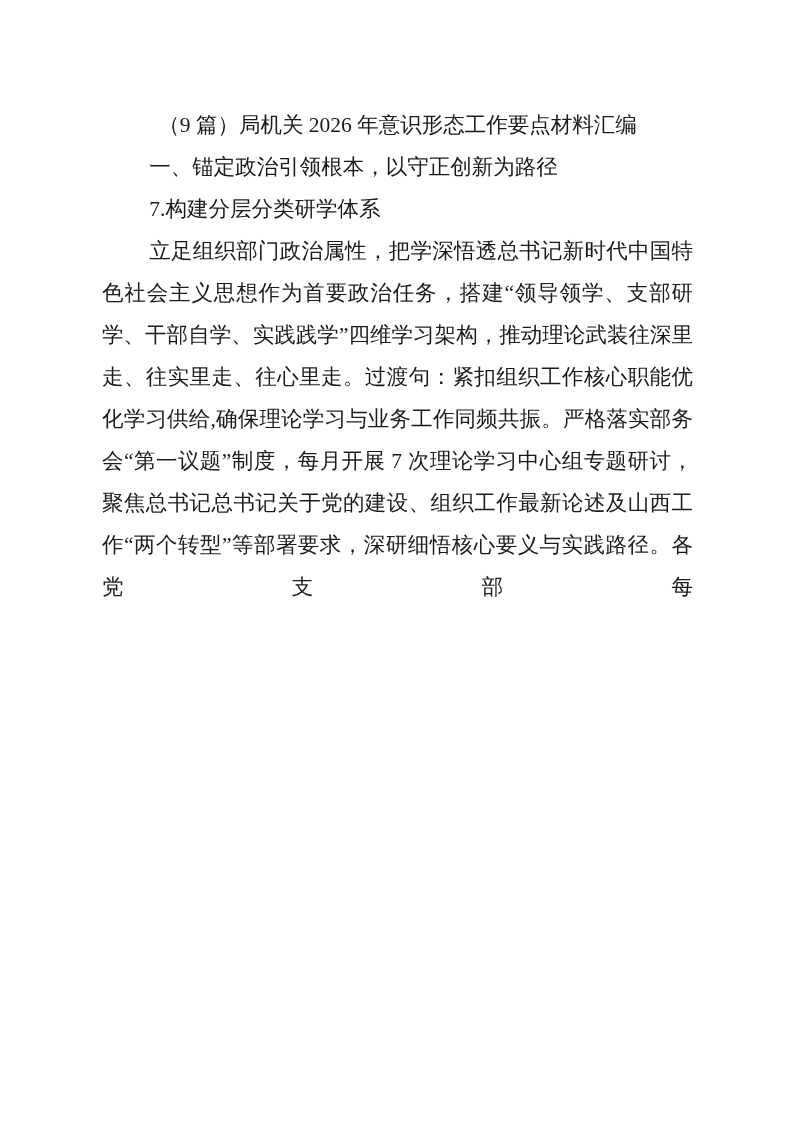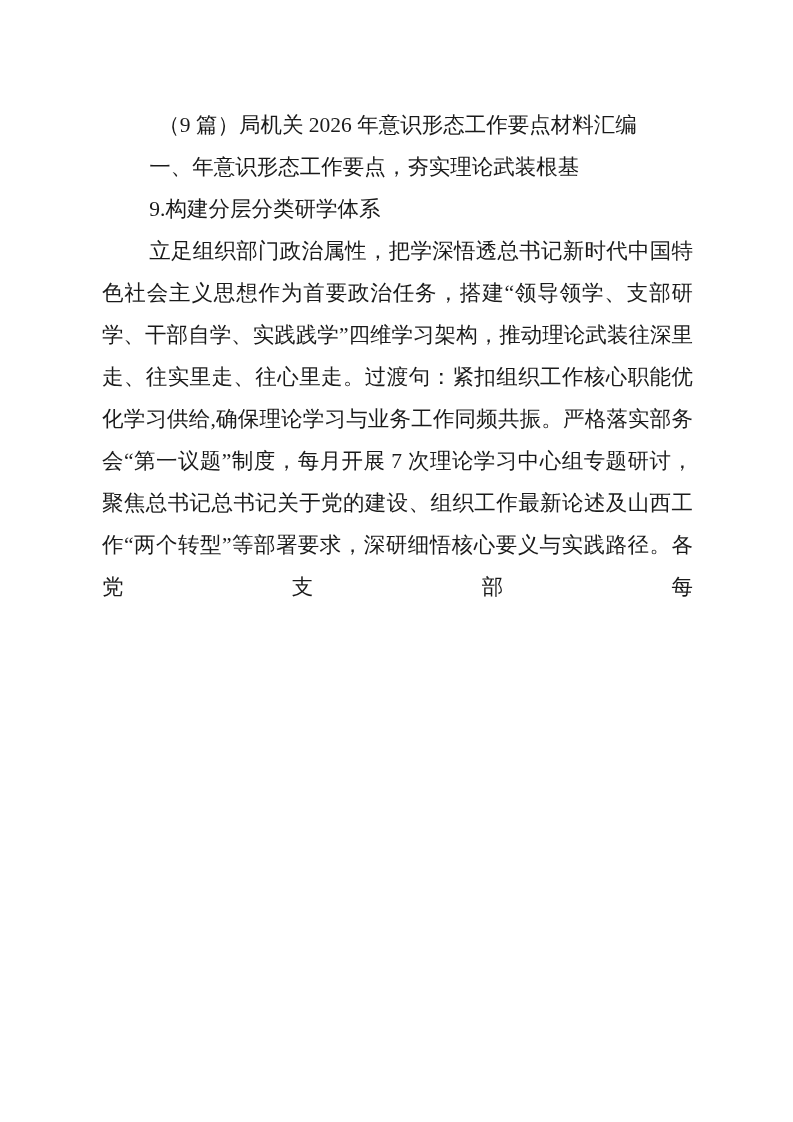--- a/index.html
+++ b/index.html
@@ -47,19 +47,19 @@
 </style>
 </head>
 <body>
 
 <div class="page">
 
   <h1 class="doc-title">（9 篇）局机关 2026 年意识形态工作要点材料汇编</h1>
 
 
 
-  <h2 class="indent bold">一、年意识形态工作要点，夯实理论武装根基</h2>
+  <h2 class="indent bold">一、锚定政治引领根本，以守正创新为路径</h2>
 
-  <p class="indent justify">9.构建分层分类研学体系</p>
+  <p class="indent justify">7.构建分层分类研学体系</p>
 
   <p class="indent justify fill-last">立足组织部门政治属性，把学深悟透总书记新时代中国特色社会主义思想作为首要政治任务，搭建“领导领学、支部研学、干部自学、实践践学”四维学习架构，推动理论武装往深里走、往实里走、往心里走。过渡句：紧扣组织工作核心职能优化学习供给,确保理论学习与业务工作同频共振。严格落实部务会“第一议题”制度，每月开展 7 次理论学习中心组专题研讨，聚焦总书记总书记关于党的建设、组织工作最新论述及山西工作“两个转型”等部署要求，深研细悟核心要义与实践路径。各党支部每</p>
 
 </div>
 
 </body></html>

